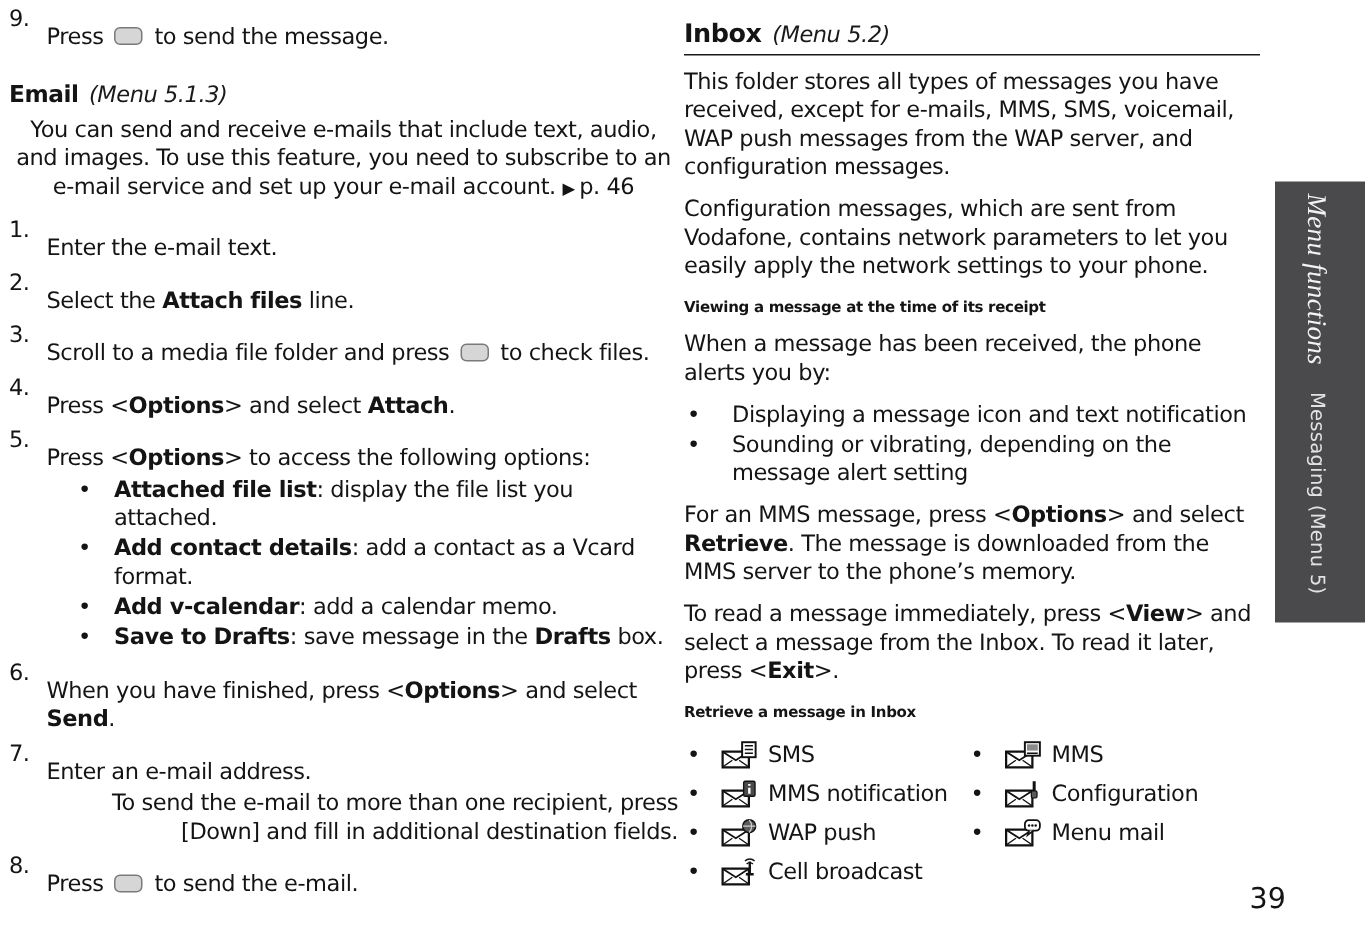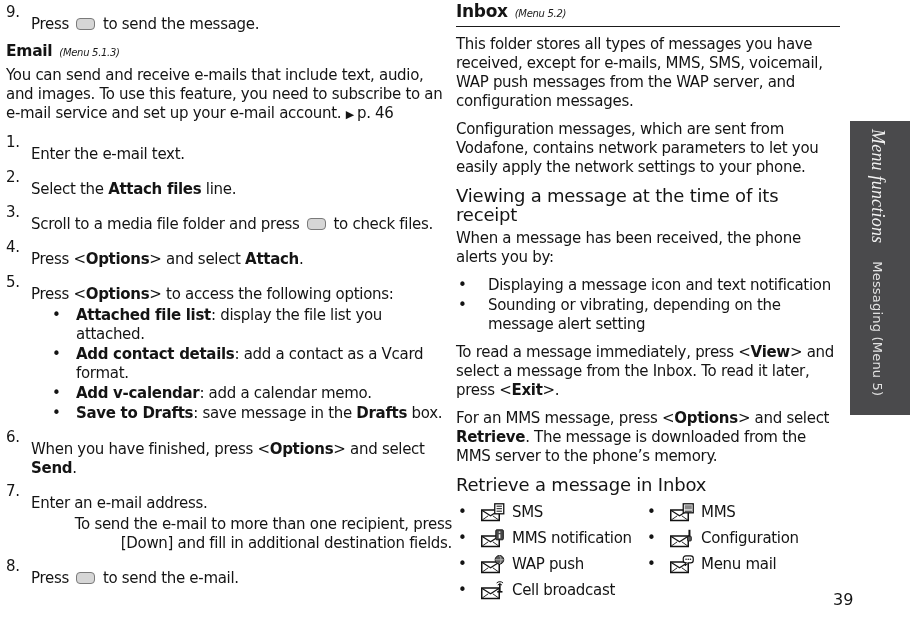--- a/index.html
+++ b/index.html
@@ -13,28 +13,28 @@
 
   .b{font-weight:bold;}
   .arrow{font-size:11px;margin-right:3px;}
 
   
   .key{display:inline-block;width:17px;height:10px;background:#d6d6d6;border:1.2px solid #7a7a7a;
        border-radius:4px;vertical-align:-1px;margin:0 3px;}
 
   
   .sec-head{display:flex;align-items:baseline;gap:7px;margin:8px 0 4px;}
-  .sec-head .title{font-weight:bold;font-size:15.5px;}
-  .menu-ref{font-style:italic;font-size:10px;font-weight:normal;color:#1a1a1a;}
+  .sec-head .title{font-weight:bold;font-size:15.5px;margin-top:12px;}
+  .menu-ref{font-style:italic;font-size:15px;font-weight:normal;color:#1a1a1a;}
   .rule-head{border-bottom:1.6px solid #1a1a1a;padding-bottom:3px;margin:0 0 8px;}
   .rule-head .title{font-size:17px;}
-  .sub-head{font-weight:normal;font-size:18px;margin:9px 0 5px;letter-spacing:-0.2px;}
+  .sub-head{font-weight:bold;font-size:10px;margin:9px 0 5px;letter-spacing:-0.2px;}
 
   p.body{margin:0 0 9px;}
-  .intro{margin:4px 0 6px;}
+  .intro{margin:4px 0 6px;text-align:center;}
 
   
   .step{display:flex;margin-bottom:4px;}
   .step .num{flex:0 0 25px;}
   .step .sbody{flex:1;margin-top:12px;}
   .subs{margin:2px 0 0 17px;}
   .sub{display:flex;margin-bottom:1px;}
   .sub .dot{flex:0 0 24px;padding-left:4px;}
   .sub .subtext{flex:1;}
   .extra{margin-top:2px;text-align:right;}
@@ -56,21 +56,21 @@
   .sidebar{position:absolute;left:850px;top:121px;width:60px;height:294px;background:#4a4a4c;}
   .sidebar .rot{
     position:absolute;left:47px;top:8px;width:278px;height:38px;
     transform:rotate(90deg);transform-origin:0 0;
     display:flex;align-items:center;gap:18px;white-space:nowrap;
   }
   .book-title{font-family:"Liberation Serif","DejaVu Serif",serif;font-style:italic;
               font-size:18px;color:#f3f3f3;letter-spacing:0.2px;}
   .chapter{font-size:13px;color:#e2e2e2;letter-spacing:0.2px;}
 
-  .pagenum{position:absolute;left:833px;top:590px;font-size:16px;letter-spacing:0;}
+  .pagenum{position:absolute;left:833px;top:590px;font-size:19px;letter-spacing:0;}
 </style>
 </head>
 <body>
 
 <div class="page">
 
   <div class="col-left">
     <div>
         <div class="step">
           <span class="num">9.</span>
@@ -174,22 +174,22 @@
         <div class="sub">
           <span class="dot">•</span>
           <div class="subtext">Displaying a message icon and text notification</div>
         </div>
         <div class="sub">
           <span class="dot">•</span>
           <div class="subtext">Sounding or vibrating, depending on the message alert setting</div>
         </div>
       </div>
 
+    <p class="body"><span>For an MMS message, press &lt;</span><span class="b">Options</span><span>&gt; and select </span><span class="b">Retrieve</span><span>. The message is downloaded from the MMS server to the phone’s memory.</span></p>
     <p class="body"><span>To read a message immediately, press &lt;</span><span class="b">View</span><span>&gt; and select a message from the Inbox. To read it later, press &lt;</span><span class="b">Exit</span><span>&gt;.</span></p>
-    <p class="body"><span>For an MMS message, press &lt;</span><span class="b">Options</span><span>&gt; and select </span><span class="b">Retrieve</span><span>. The message is downloaded from the MMS server to the phone’s memory.</span></p>
 
     <div class="sub-head">Retrieve a message in Inbox</div>
 
     <div class="icon-grid">
       <div class="icon-col left">
           <div class="icon-row">
             <span class="dot">•</span>
             <span class="micon">
               <svg viewBox="0 0 24.5 19" width="25" height="19" aria-hidden="true">
                 <path d="M1.5 7h17.5v10.5H1.5z" fill="#fff" stroke="#111" stroke-width="1.5"></path>

